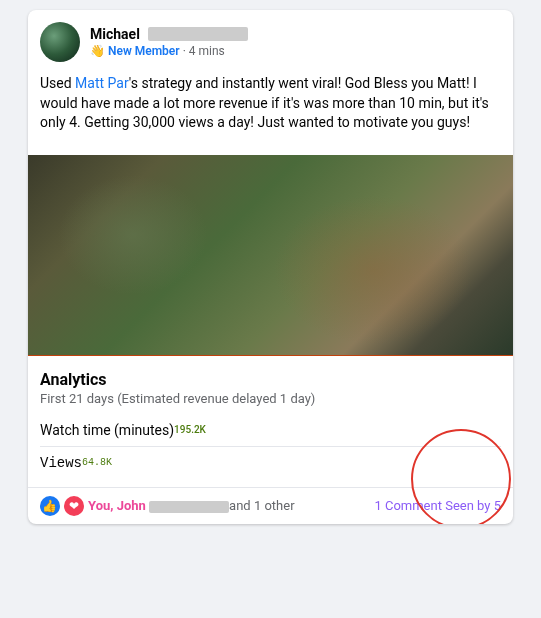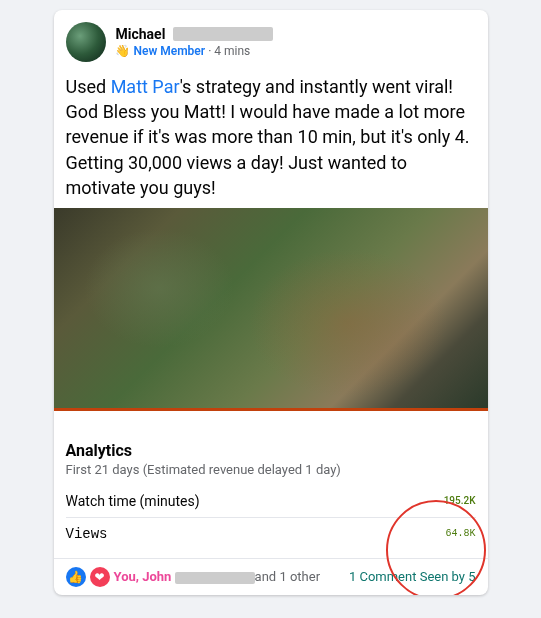--- a/index.html
+++ b/index.html
@@ -9,21 +9,21 @@
       display: flex;
       justify-content: center;
       align-items: flex-start;
       min-height: 618px;
       padding: 10px;
     }
     .card {
       background: #fff;
       border-radius: 8px;
       box-shadow: 0 1px 3px rgba(0,0,0,0.2);
-      width: 434px;
+      width: 485px;
       overflow: hidden;
     }
     .post-header {
       display: flex;
       align-items: center;
       padding: 12px 12px 6px 12px;
     }
     .avatar {
       width: 40px;
       height: 40px;
@@ -81,22 +81,22 @@
     }
     .dot {
       color: #65676b;
       font-size: 12px;
     }
     .time {
       color: #65676b;
       font-size: 12px;
     }
     .post-body {
-      padding: 6px 12px 8px 12px;
-      font-size: 18px;
+      padding: 6px 12px 22px 12px;
+      font-size: 14px;
       color: #050505;
       line-height: 1.4;
     }
     .post-body .mention {
       color: #1877f2;
       cursor: pointer;
     }
     .post-image {
       width: 100%;
       height: 200px;
@@ -114,37 +114,37 @@
     }
     .post-image::after {
       content: '';
       position: absolute;
       top: 40px; right: 40px;
       width: 200px; height: 150px;
       background: radial-gradient(ellipse, rgba(140,100,60,0.5) 0%, transparent 70%);
       border-radius: 50%;
     }
     .analytics-section {
-      padding: 30px 12px 8px 12px;
-      border-top: 3px solid #c2410c;
+      padding: 14px 12px 8px 12px;
+      border-top: 1px solid #c2410c;
     }
     .analytics-title {
       font-size: 16px;
       font-weight: 700;
       color: #050505;
       margin-bottom: 2px;
     }
     .analytics-subtitle {
       font-size: 13px;
       color: #65676b;
       margin-bottom: 8px;
     }
     .analytics-row {
       display: flex;
-      justify-content: space-between;
+      justify-content: flex-start;
       align-items: center;
       padding: 8px 0;
       border-bottom: 1px solid #e4e6eb;
       position: relative;
     }
     .analytics-row:last-of-type {
       border-bottom: none;
       font-family: Liberation Mono, monospace;
     }
     .analytics-label {
@@ -208,21 +208,21 @@
     .redacted-name {
       display: inline-block;
       background: #ccc;
       width: 80px;
       height: 12px;
       border-radius: 2px;
       vertical-align: middle;
     }
     .footer-right {
       font-size: 13px;
-      color: #0f766e;
+      color: #8b5cf6;
     }
   </style>
 </head>
 <body>
 
 <div class="card">
 
   <div class="post-header">
     <div class="avatar">
       <div class="avatar-inner"></div>

